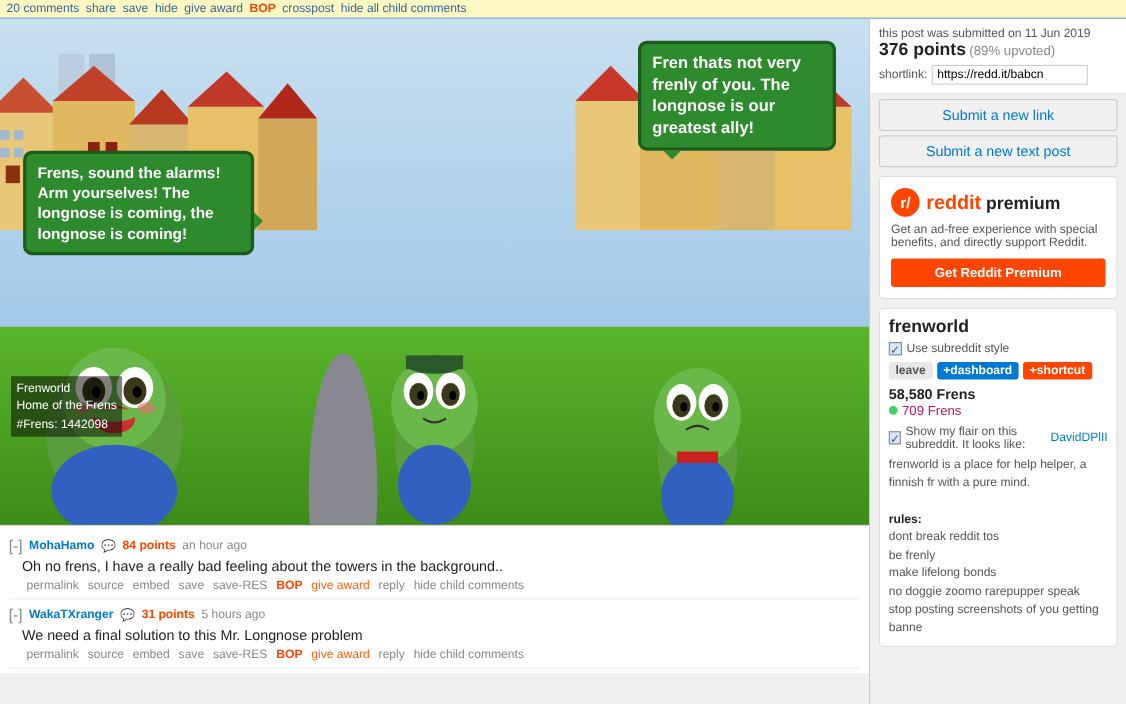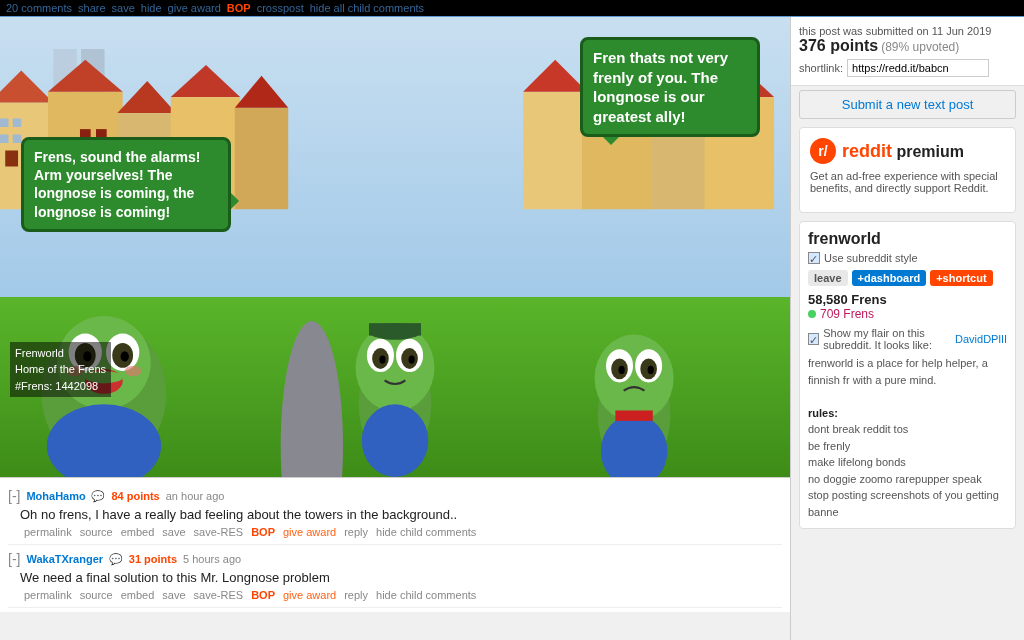--- a/index.html
+++ b/index.html
@@ -9,21 +9,21 @@
       overflow: hidden;
       font-family: Arial, sans-serif;
       font-size: 12px;
       background: #fff;
       display: flex;
       flex-direction: column;
     }
 
     
     #top-bar {
-      background: #000000;
+      background: #fef9c3;
       border-bottom: 1px solid #5f99cf;
       padding: 2px 6px;
       font-size: 11px;
       color: #336699;
       display: flex;
       align-items: center;
       gap: 6px;
       flex-shrink: 0;
     }
     #top-bar span { cursor: pointer; }
@@ -598,28 +598,30 @@
       <div>
         <span class="points">376 points</span>
         <span class="upvoted">(89% upvoted)</span>
       </div>
       <div id="shortlink-row">
         <label>shortlink:</label>
         <input id="shortlink-input" type="text" readonly="" value="https://redd.it/babcn" style="">
       </div>
     </div>
 
+    <div class="submit-btn">Submit a new link</div>
     <div class="submit-btn">Submit a new text post</div>
 
     <div id="premium-box">
       <div id="premium-header">
         <div class="reddit-logo-circle">r/</div>
         <div id="premium-title"><span style="color:#ff4500;font-weight:bold;font-size:18px;">reddit</span> <span style="color:#222;font-size:16px;">premium</span></div>
       </div>
       <div id="premium-desc">Get an ad-free experience with special benefits, and directly support Reddit.</div>
+      <button id="get-premium-btn">Get Reddit Premium</button>
     </div>
 
     <div id="subreddit-info">
       <div id="subreddit-name">frenworld</div>
       <div id="subreddit-style-row">
         <span class="checkbox-small">✓</span>
         <span>Use subreddit style</span>
       </div>
       <div class="tag-buttons">
         <button class="tag-btn tag-leave">leave</button>

